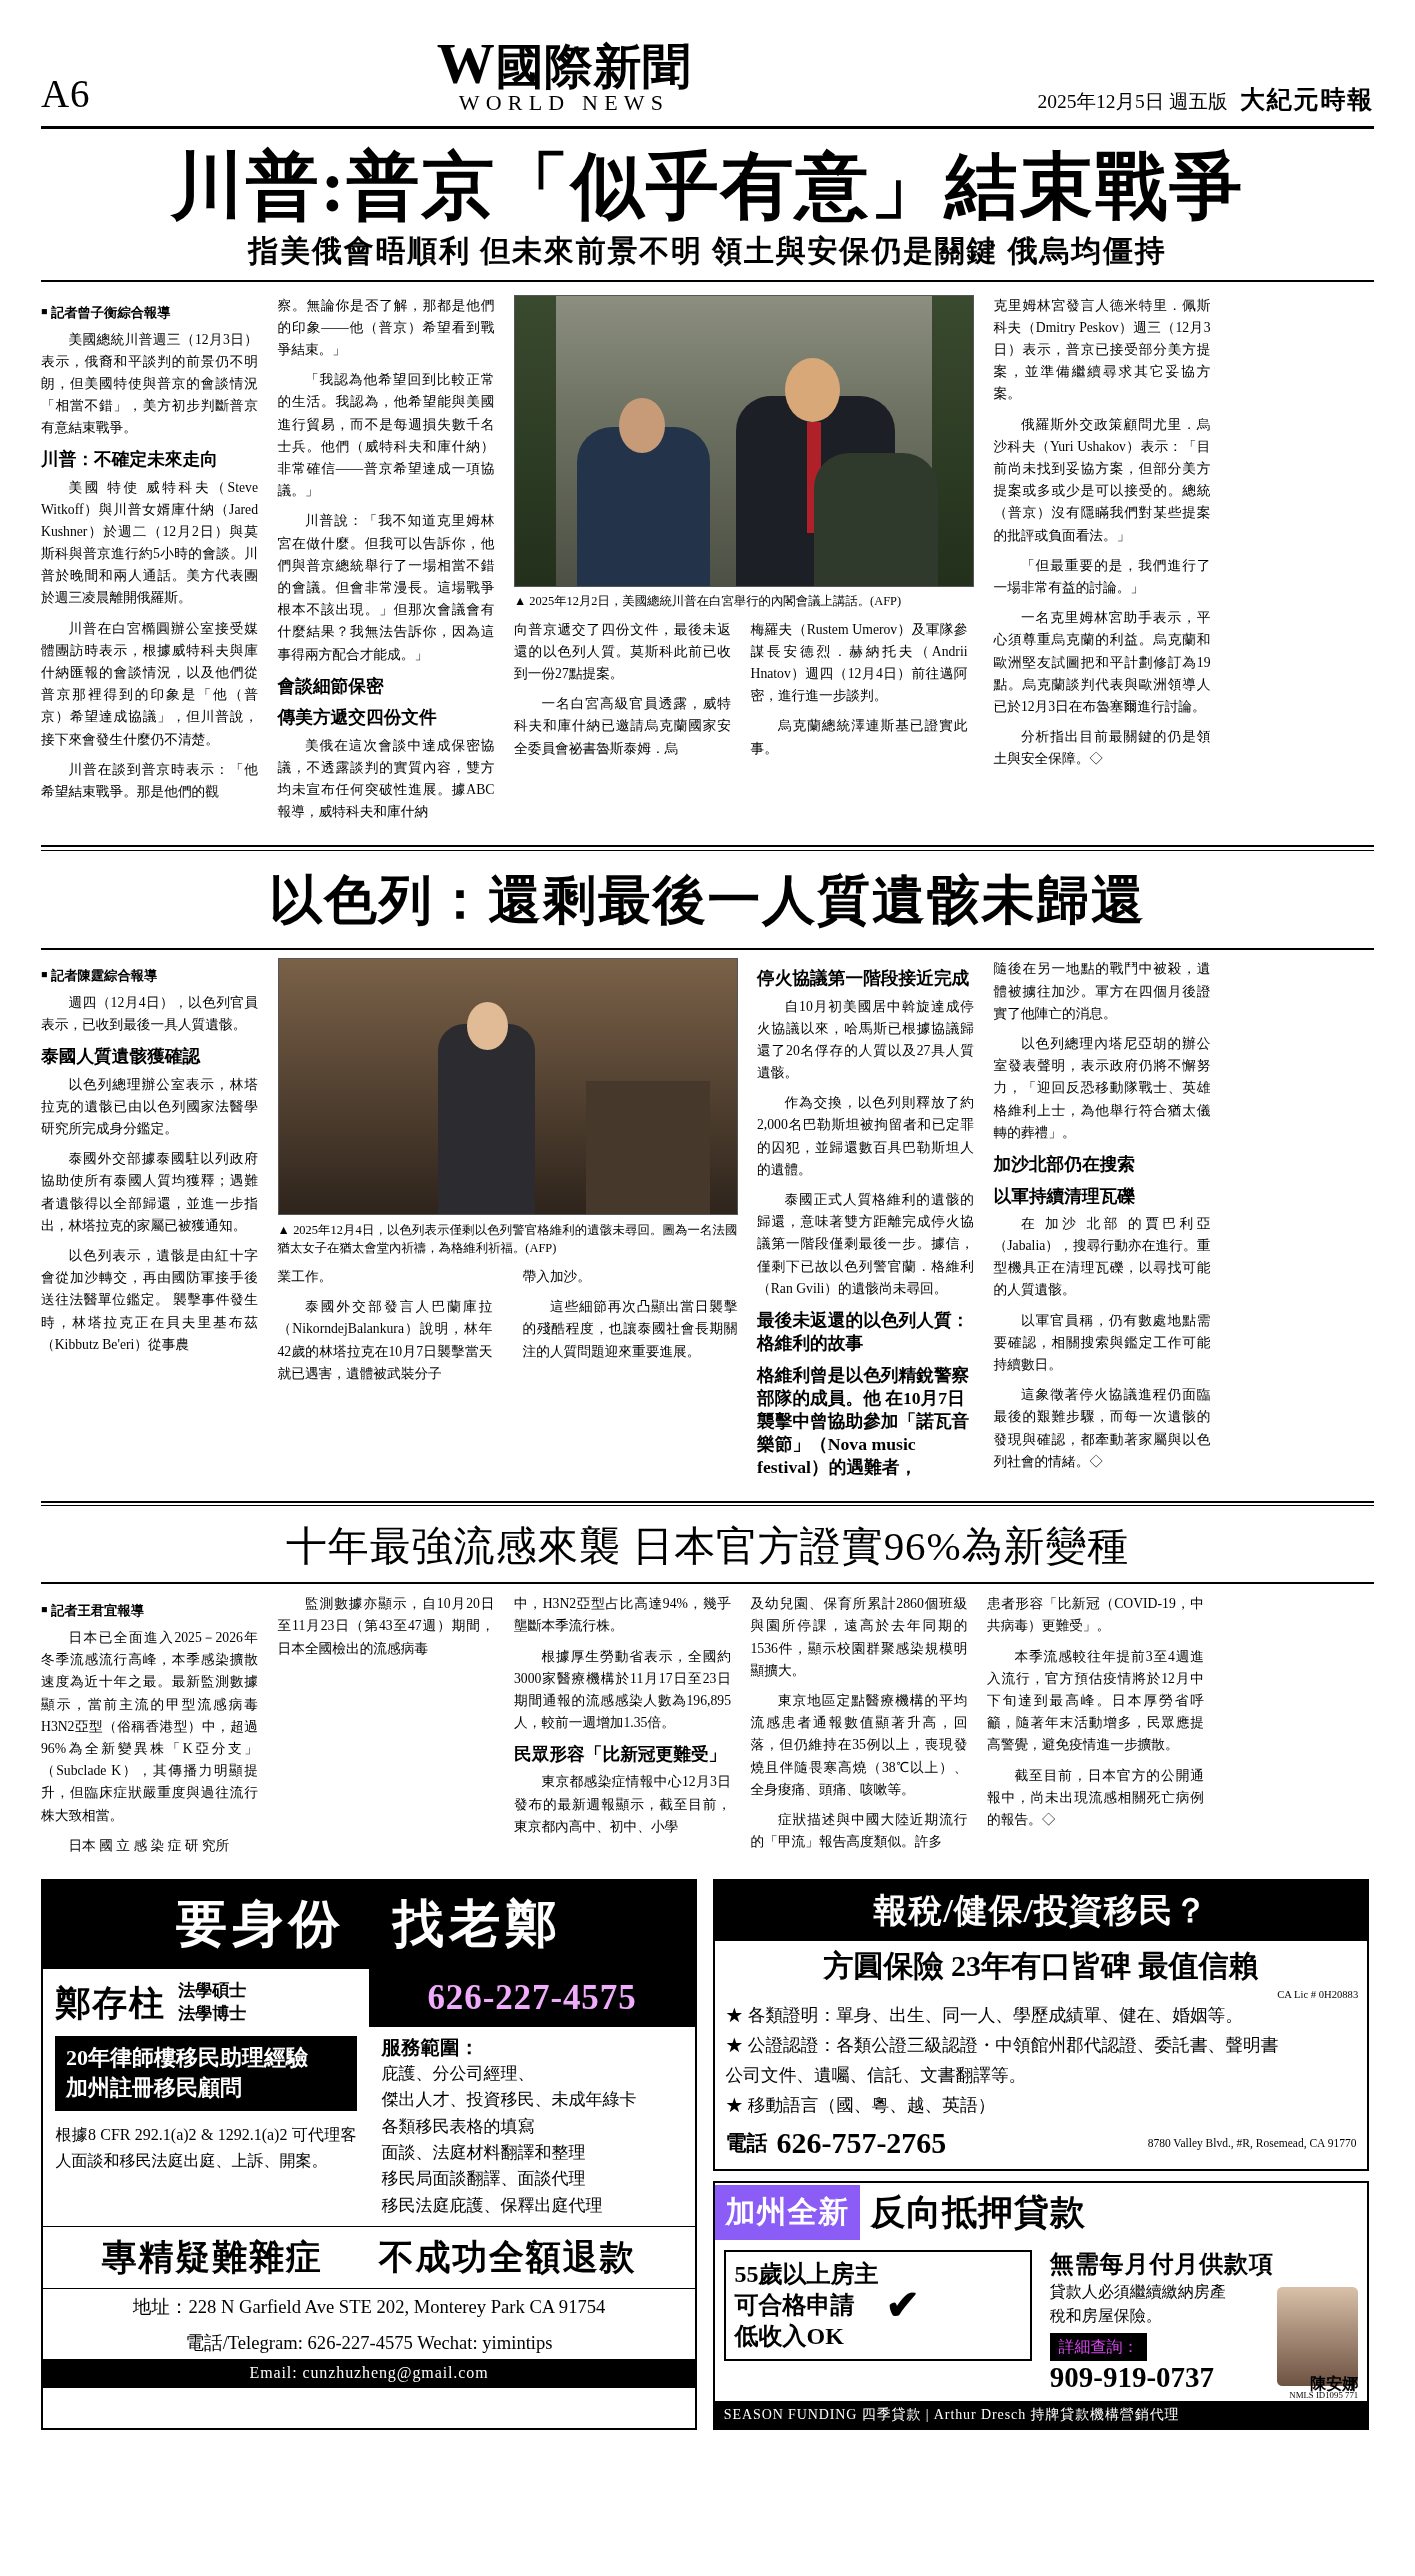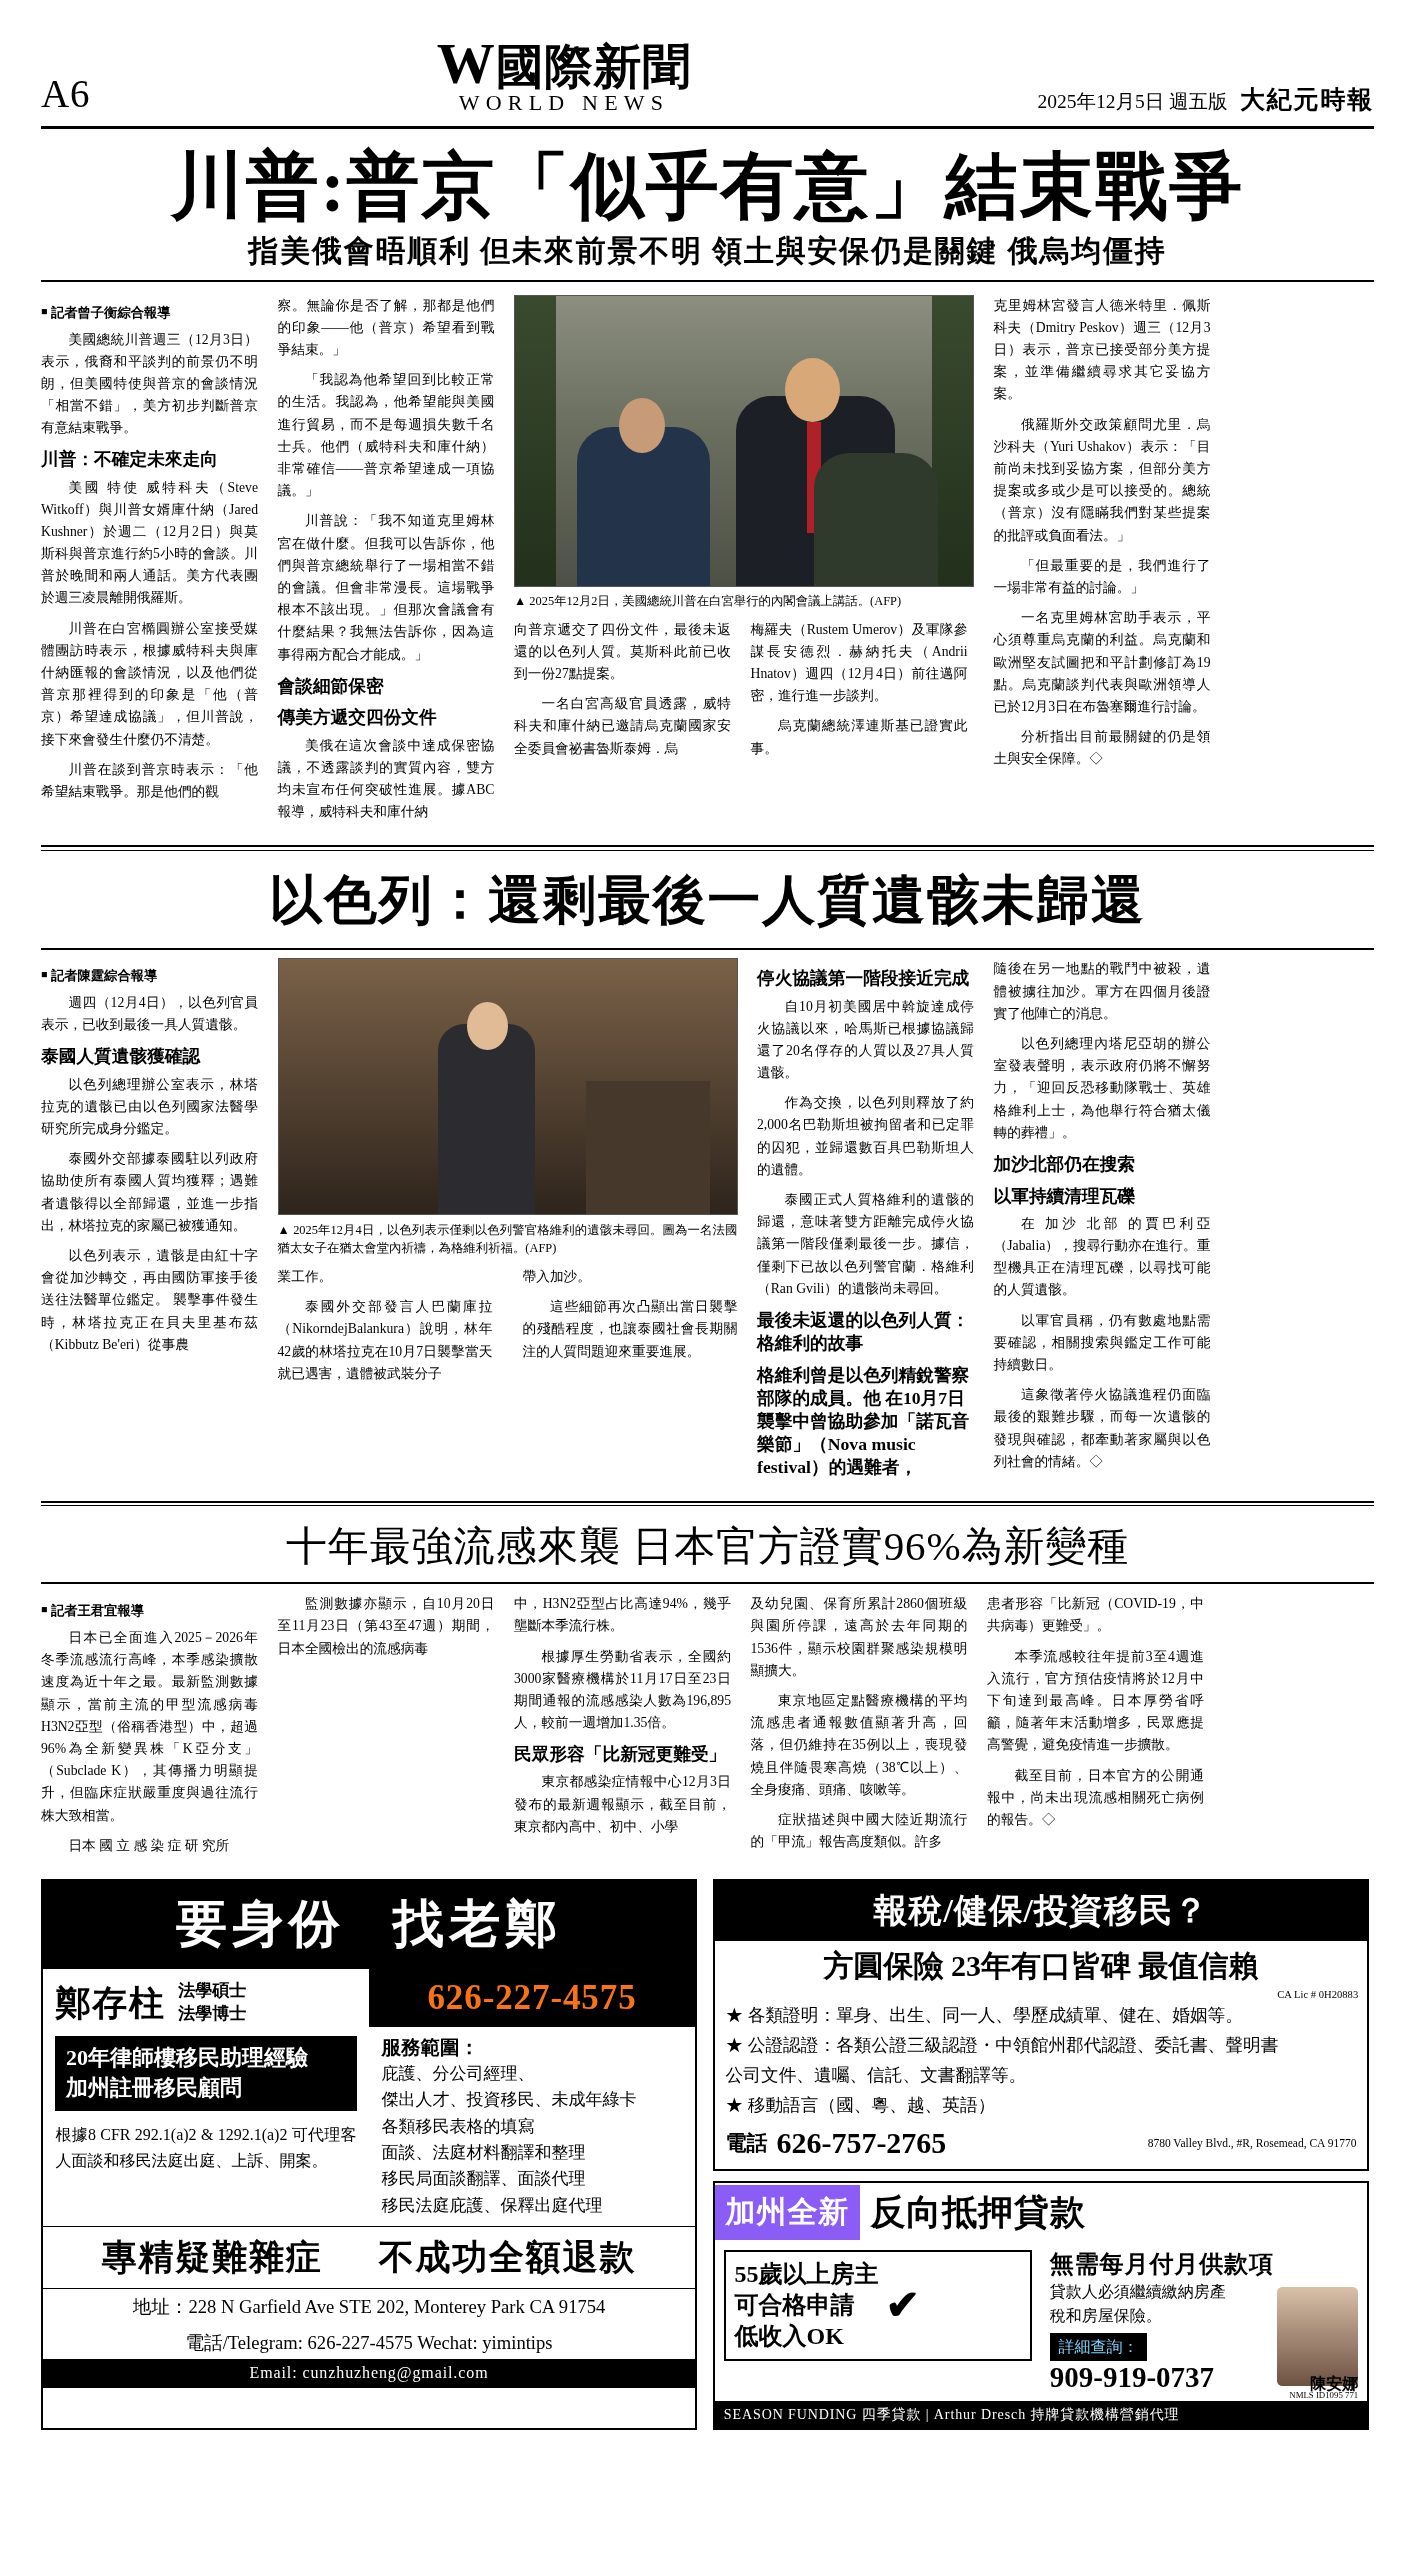--- a/index.html
+++ b/index.html
@@ -76,21 +76,21 @@
   .ad-left { width:656px; border:2.7px solid #000; padding:0; }
   .ad-right { width:656px; }
 
   .ad1-top { background:#000; color:#fff; text-align:center; padding:8.8px 0 10.6px 0; }
   .ad1-top .t1 { font-size:51px; font-weight:bold; letter-spacing:5.3px; }
   .ad1-row { display:flex; }
   .ad1-l { width:50%; padding:10.6px 12.4px; }
   .ad1-r { width:50%; padding:0; }
   .name-big { font-size:35px; font-weight:bold; letter-spacing:1.8px; }
   .deg { font-size:17px; font-weight:bold; line-height:1.35; }
-  .phone-blk { background:#000; color:#f97316; font-size:35px; font-weight:bold; text-align:center; padding:8.8px 0; letter-spacing:0.9px;}
+  .phone-blk { background:#000; color:#f0abfc; font-size:35px; font-weight:bold; text-align:center; padding:8.8px 0; letter-spacing:0.9px;}
   .blk-band { background:#000; color:#fff; font-size:22px; font-weight:bold; padding:7px 10.6px; line-height:1.4;}
   .ad1-list { font-size:17px; line-height:1.55; }
   .ad1-bottom { text-align:center; }
   .ad1-bigline { font-size:35px; font-weight:bold; letter-spacing:1.8px; padding:7px 0; }
   .ad1-addr { font-size:18.6px; line-height:1.6; padding:3.5px 0 1.8px 0; }
   .ad1-email { background:#000; color:#fff; font-size:16px; padding:5.3px 0; letter-spacing:0.9px;}
 
   .ad2 { border:2.7px solid #000; }
   .ad2-h { background:#000; color:#fff; text-align:center; font-size:34px; font-weight:bold; padding:7px 0; letter-spacing:0.9px;}
   .ad2-h2 { text-align:center; font-size:30px; font-weight:bold; padding:5.3px 0 1.8px 0;}
@@ -104,21 +104,21 @@
   .ad3 { border:2.7px solid #000; margin-top:10.6px; }
   .ad3-h { display:flex; align-items:center; }
   .ad3-h .blk { background:#8b5cf6; color:#fff; font-size:30px; font-weight:bold; padding:7px 10.6px; letter-spacing:0.9px;}
   .ad3-h .wht { font-size:35px; font-weight:bold; padding:5.3px 10.6px; letter-spacing:0.9px;}
   .ad3-body { display:flex; }
   .ad3-l { width:50%; padding:8.8px; }
   .ad3-r { width:50%; padding:7px 8.8px; position:relative;}
   .ad3-box { border:2.7px solid #000; padding:7px 8.8px; font-size:24px; font-weight:bold; line-height:1.3; display:flex; align-items:center; gap:7px;}
   .ad3-ttl { font-size:24px; font-weight:bold; letter-spacing:0.9px; }
   .ad3-txt { font-size:16px; line-height:1.5; }
-  .ad3-det { background:#000; color:#7dd3fc; font-size:16px; padding:3.5px 8.8px; display:inline-block;}
+  .ad3-det { background:#000; color:#d946ef; font-size:16px; padding:3.5px 8.8px; display:inline-block;}
   .ad3-num { font-size:29px; font-weight:bold; }
   .ad3-foot { background:#000; color:#fff; font-size:14px; padding:4.4px 8.8px; letter-spacing:0.9px;}
   .portrait { width:81px; height:99px; background:linear-gradient(180deg,#d9c0a8,#6d5242); border-radius:5.3px; position:absolute; right:8.8px; top:46px;}
   .nmls { font-size:8.8px; position:absolute; right:8.8px; top:149px;}
   .check { font-size:41px; font-weight:bold; }
 </style>
 </head>
 <body>
 
 <div class="page">

